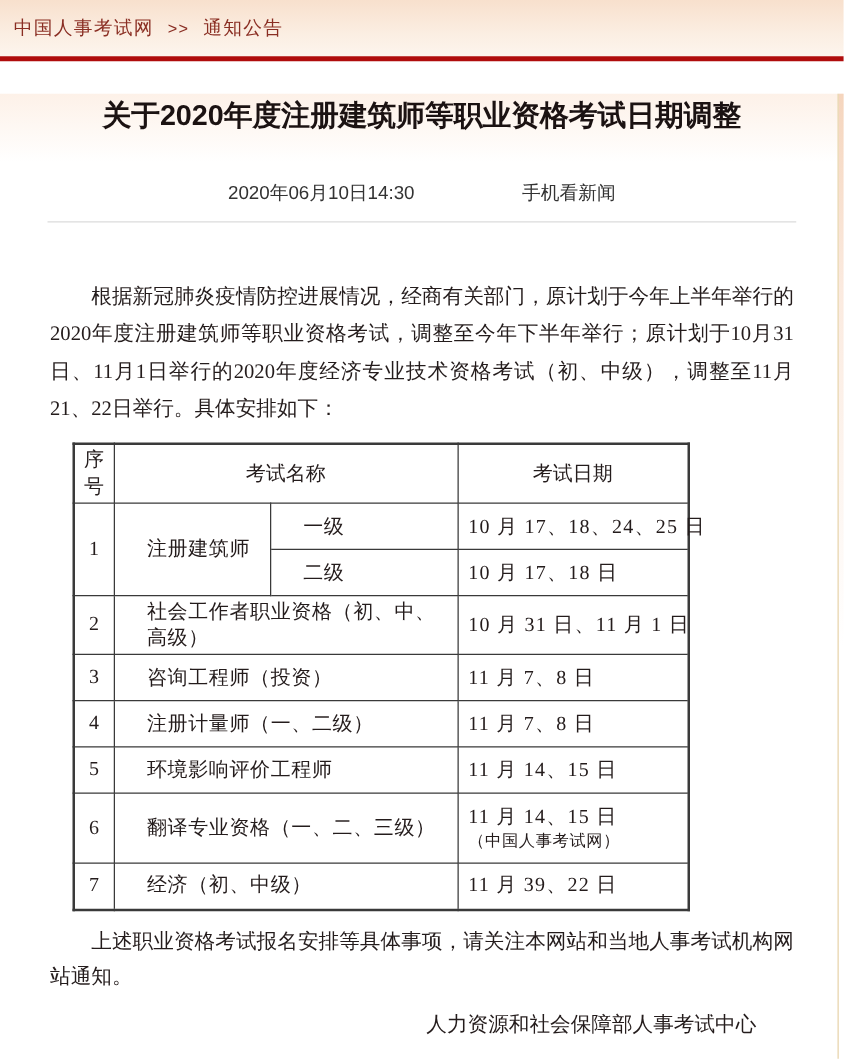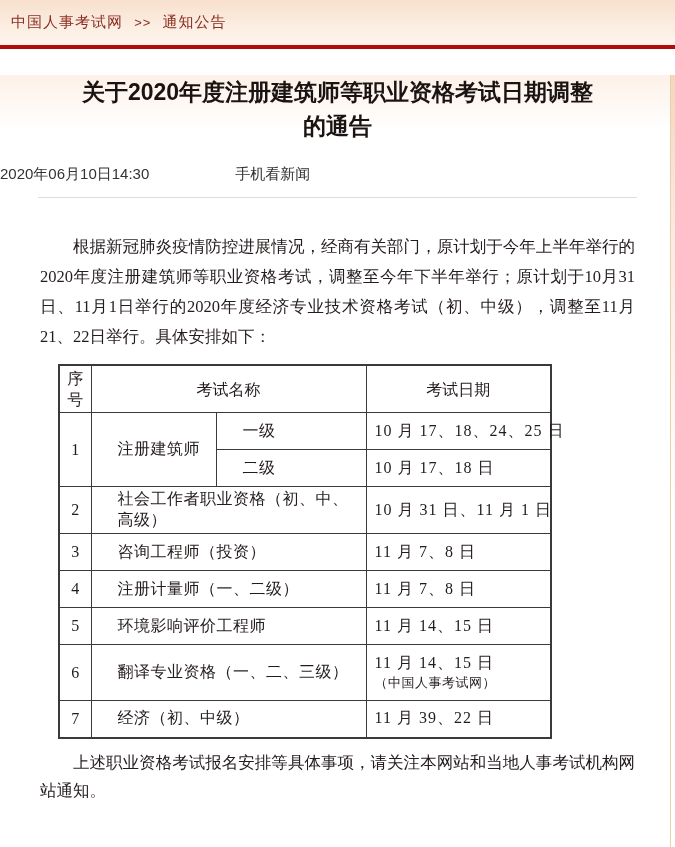--- a/index.html
+++ b/index.html
@@ -33,28 +33,28 @@
   .right-line{position:absolute;right:4px;top:0;bottom:0;width:1px;background:var(--rightline);}
   .right-strip{position:absolute;right:0;top:0;height:520px;width:4px;
     background:linear-gradient(to bottom,#f5d5bd 0%,#fbeadf 30%,#ffffff 85%);}
   .title{
     margin:26px 30px 0 30px;
     text-align:center;
     font-size:23px;line-height:34px;font-weight:bold;color:#1b1212;
     font-family:"Liberation Sans","DejaVu Sans",sans-serif;
   }
   .meta{
-    margin-top:22px;display:flex;justify-content:flex-start;gap:86px;
+    margin-top:36px;display:flex;justify-content:center;gap:86px;
     font-size:15px;color:#333333;
   }
   .meta a{color:#333333;text-decoration:none;cursor:pointer;}
   .divider{margin:13px 38px 0 38px;height:1px;background:#dcdcdc;}
   .content{padding:0 40px;color:#241c1c;}
   .para{
-    margin:34px 0 0 0;
+    margin:44px 0 0 0;
     font-family:"Liberation Serif","DejaVu Serif",serif;
     font-size:16.5px;line-height:30px;
     text-indent:2em;text-align:justify;
   }
   .para2{margin-top:10px;line-height:28px;}
   table.exam-table{
     margin:12px 0 0 18px;
     border-collapse:collapse;
     border:2px solid var(--border);
     font-family:"Liberation Serif","DejaVu Serif",serif;
@@ -84,21 +84,21 @@
     <span class="crumb-sep">&gt;&gt;</span>
     <a>通知公告</a>
   </div>
 </div>
 <div class="redline"></div>
 
 <div class="page">
   <div class="right-strip"></div>
   <div class="right-line"></div>
 
-  <h1 class="title"><span>关于2020年度注册建筑师等职业资格考试日期调整</span><br><span>的通告</span></h1>
+  <h1 class="title"><span>关于2020年度注册建筑师等职业资格考试日期调整</span><br></h1>
 
   <div class="meta">
     <span>2020年06月10日14:30</span>
     <a>手机看新闻</a>
   </div>
 
   <div class="divider"></div>
 
   <div class="content">
     <p class="para">根据新冠肺炎疫情防控进展情况，经商有关部门，原计划于今年上半年举行的2020年度注册建筑师等职业资格考试，调整至今年下半年举行；原计划于10月31日、11月1日举行的2020年度经济专业技术资格考试（初、中级），调整至11月21、22日举行。具体安排如下：</p>
@@ -157,15 +157,16 @@
         <tr>
           <td class="c-no">7</td>
           <td class="c-name" colspan="2">经济（初、中级）</td>
           <td class="c-date">11 月 39、22 日</td>
         </tr>
       </tbody>
     </table>
 
     <p class="para para2">上述职业资格考试报名安排等具体事项，请关注本网站和当地人事考试机构网站通知。</p>
 
+    <div class="signature">人力资源和社会保障部人事考试中心</div>
 
   </div>
 </div>
 
 </body></html>

